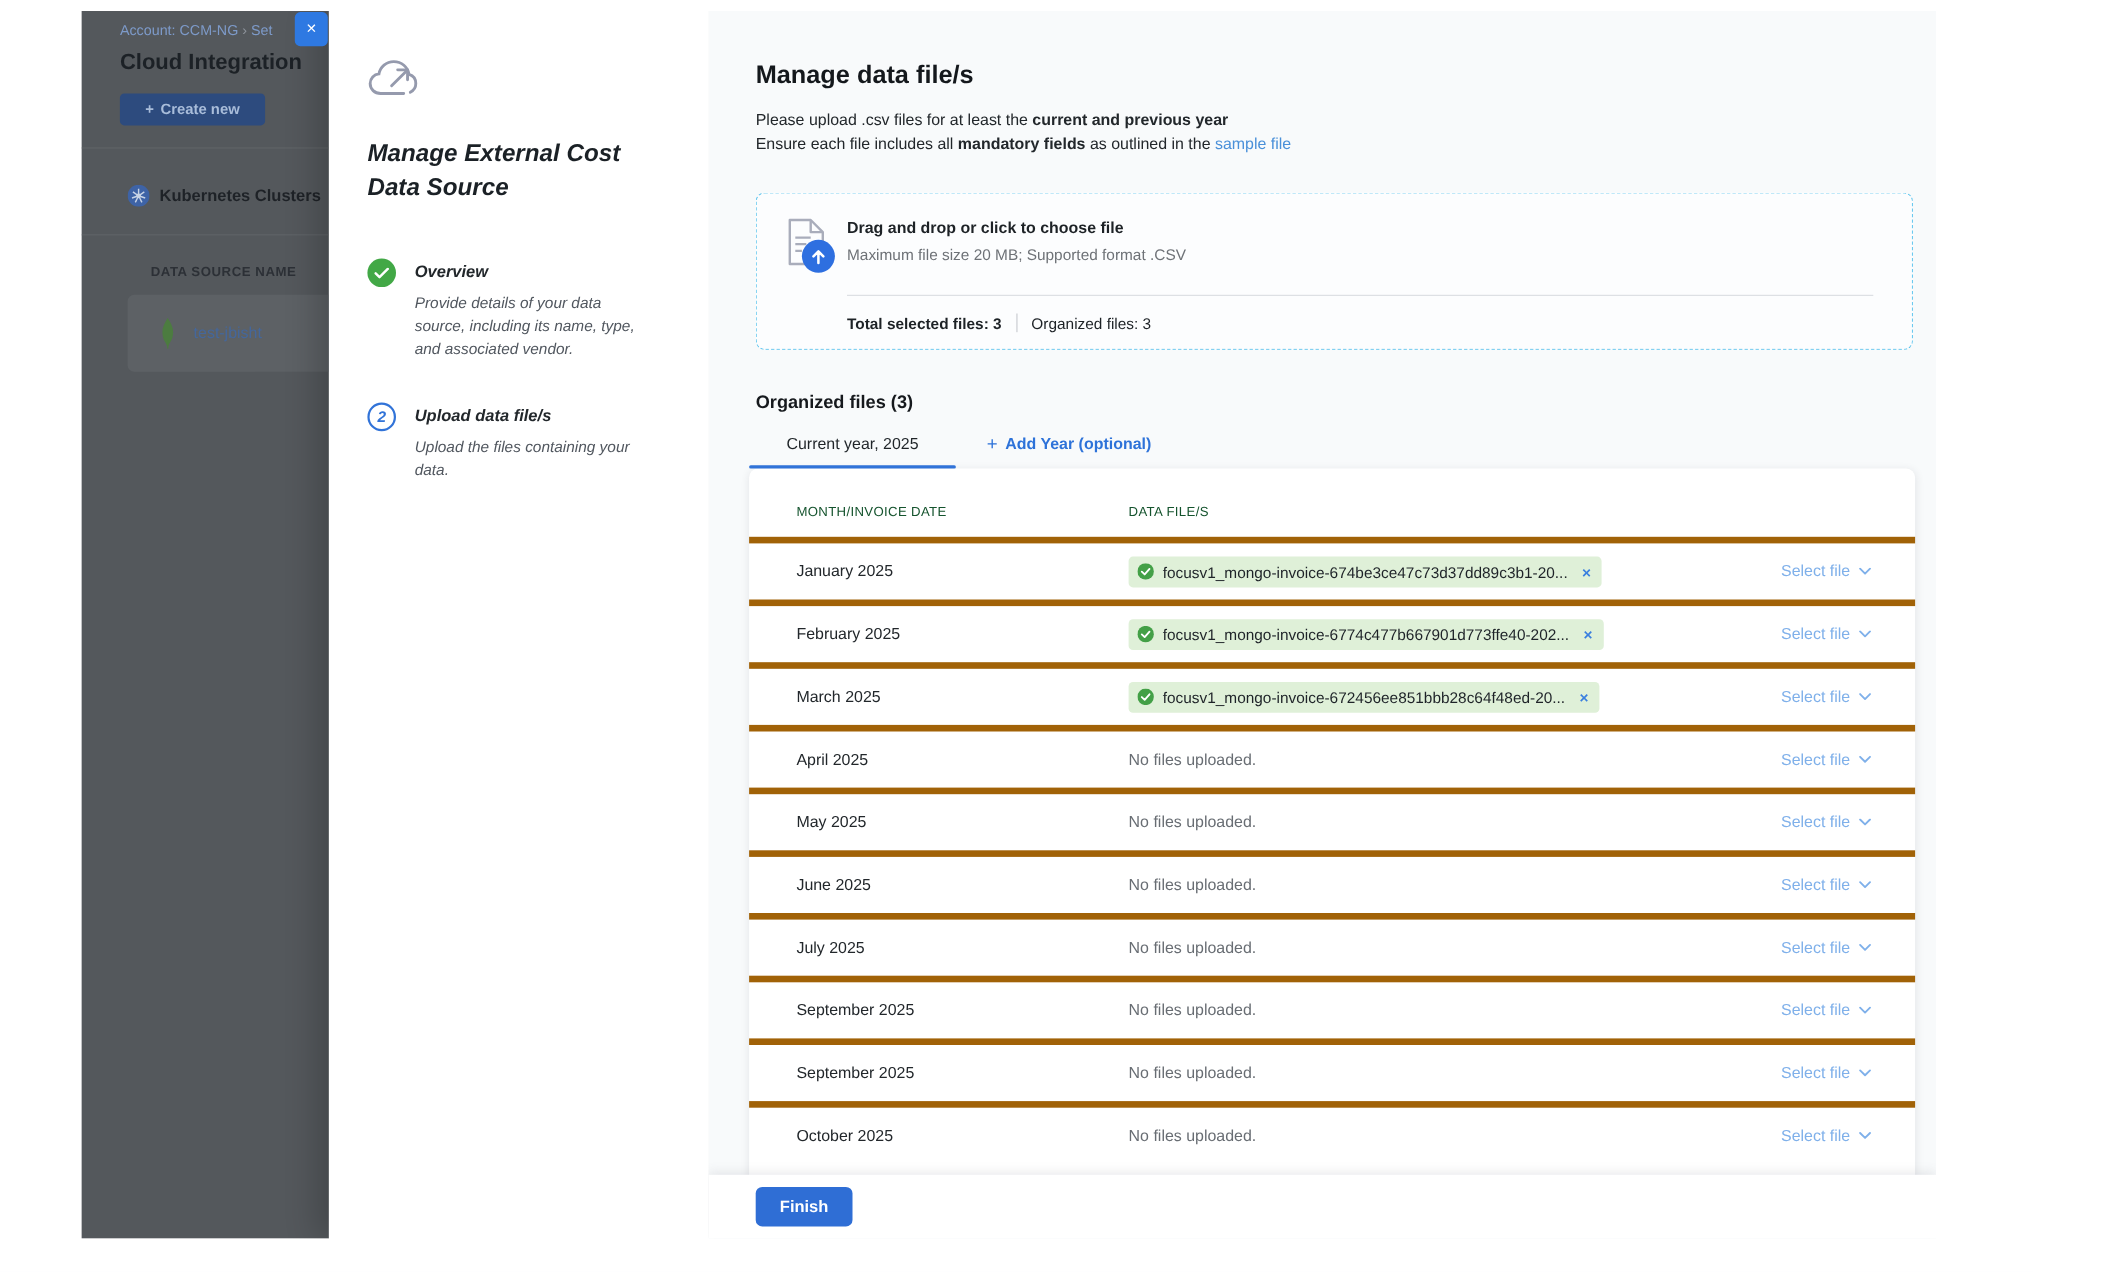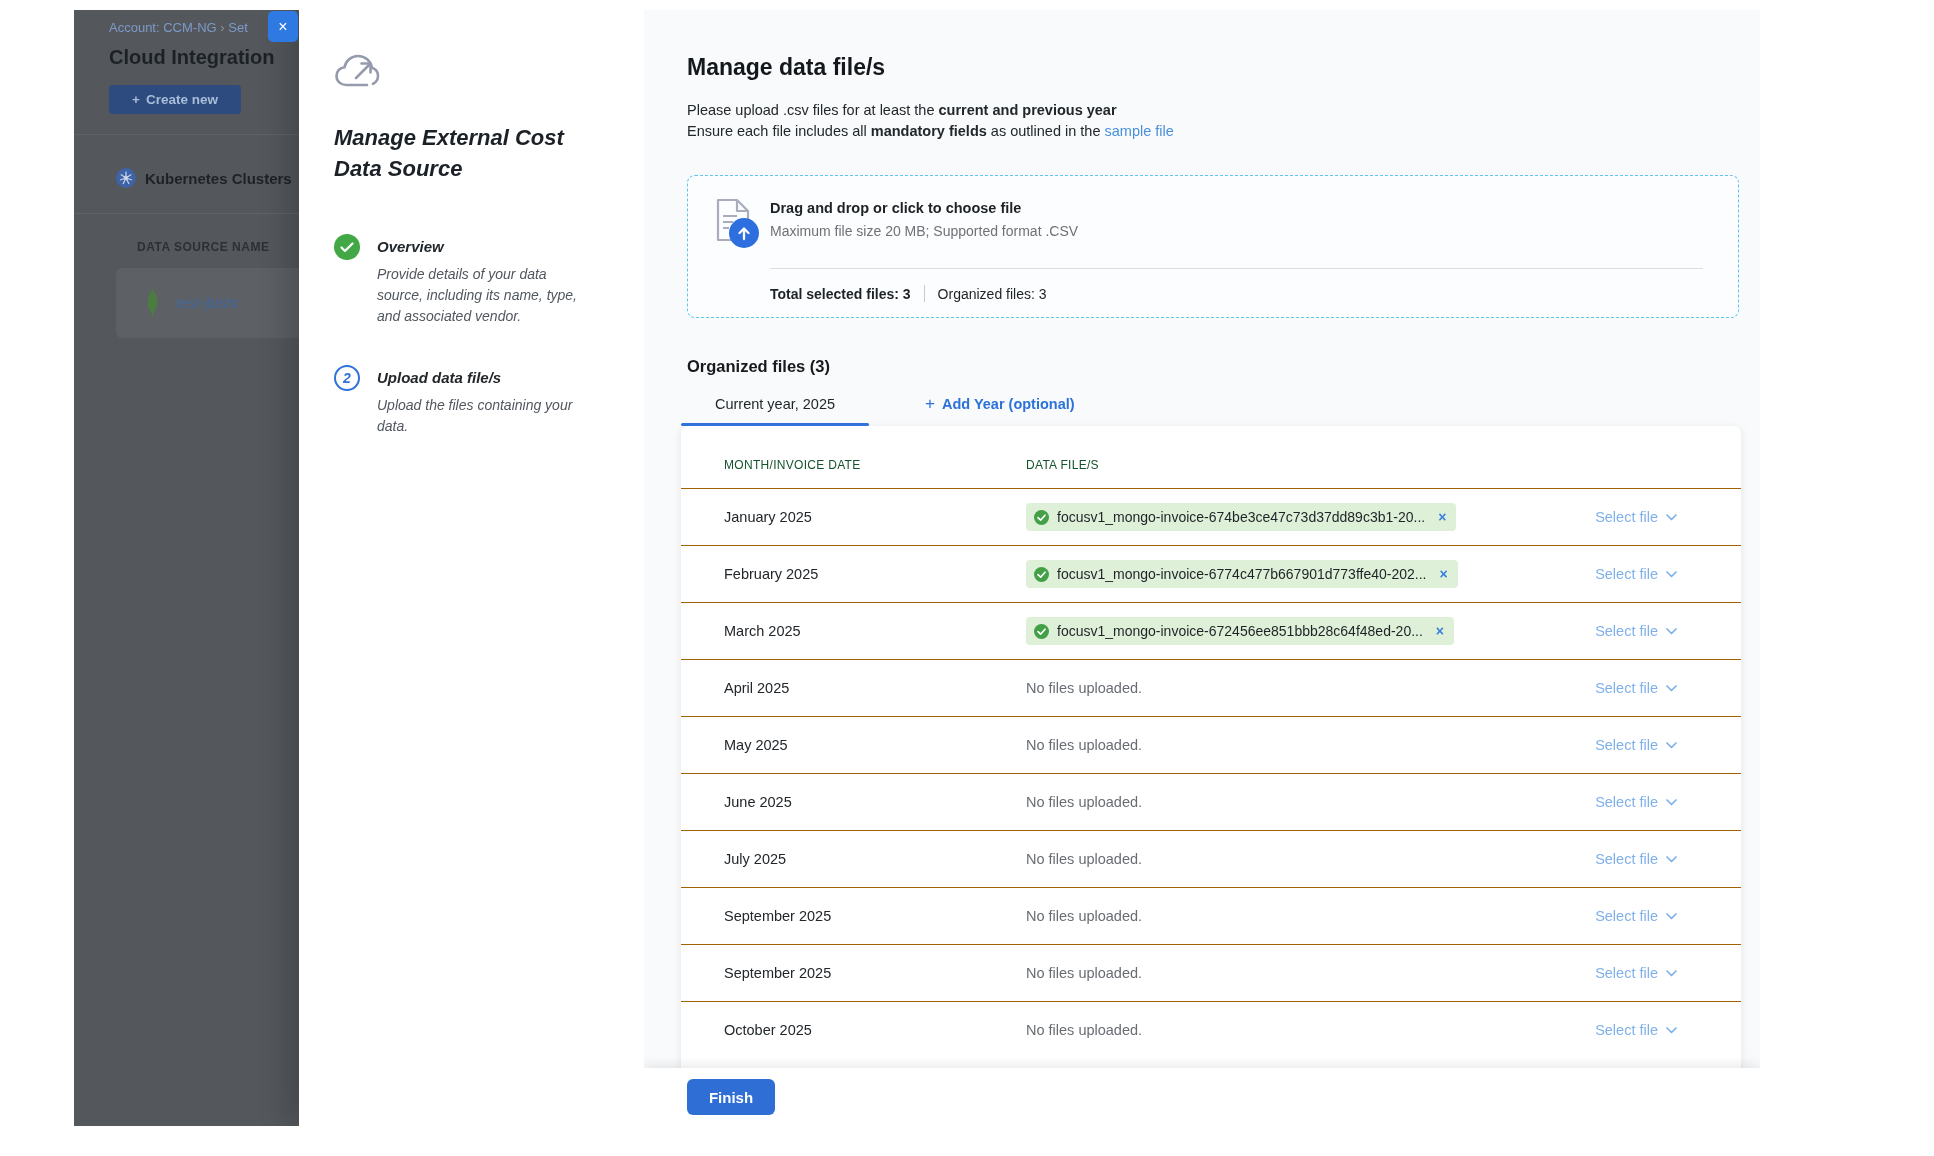--- a/index.html
+++ b/index.html
@@ -51,31 +51,31 @@
   .dz-icon { width:46px; height:52px; position:relative; flex:none; }
   .dz-badge { position:absolute; left:14px; top:20px; width:30px; height:30px; border-radius:50%; background:#2e6fe0; display:flex; align-items:center; justify-content:center; }
   .dz-title { font-size:14.5px; font-weight:700; color:#1d2226; padding-top:2px; }
   .dz-sub { margin-top:7px; font-size:14px; color:#6e7277; }
   .dz-divider { position:absolute; left:82px; right:35px; top:92px; height:1px; background:#dadde1; }
   .dz-stats { position:absolute; left:82px; top:109px; display:flex; align-items:center; gap:13px; font-size:14px; color:#1d2226; }
   .dz-stats .bold { font-weight:700; }
   .vsep { width:1px; height:17px; background:#c6c9cd; }
 
   .org-heading { margin-top:39px; font-size:16.5px; font-weight:700; color:#16191d; }
-  .tabs { margin-top:16px; margin-left:-6px; display:flex; align-items:flex-end;gap:28px; }
+  .tabs { margin-top:16px; margin-left:-6px; display:flex; align-items:flex-end; }
   .tab-active { width:188px; text-align:center; padding:4px 0 14px; position:relative; font-size:14.5px; font-weight:500; color:#1f2428; cursor:pointer; }
   .tab-underline { position:absolute; left:0; right:0; bottom:0; height:3px; background:#3173d8; border-radius:2px; }
   .tab-add { margin-left:28px; padding-bottom:14px; color:#2d72d9; font-weight:600; font-size:14.5px; display:flex; align-items:center; gap:7px; cursor:pointer; }
   .tab-add .plus { font-size:17px; font-weight:500; line-height:1; }
 
   .card { width:1060px; margin-left:-6px; background:#ffffff; border-radius:8px; box-shadow:0 2px 8px rgba(40,41,61,0.10); padding-bottom:24px; }
   .thead { display:flex; padding:32px 0 16px; }
   .th { font-size:12px; font-weight:400; letter-spacing:0.3px; color:#14532d; }
   .th-month { width:345px; padding-left:43px; }
-  .trow { display:flex; align-items:center; height:57px; border-top:1px solid #a16207; padding-right:64px; }
+  .trow { display:flex; align-items:center; height:57px; border-top:6px solid #a16207; padding-right:40px; }
   .td-month { width:345px; padding-left:43px; font-size:14.5px; color:#22272b; flex:none; }
   .td-file { flex:1; display:flex; align-items:center; }
   .empty-text { font-size:14.5px; color:#686d73; }
   .pill { display:inline-flex; align-items:center; gap:8px; background:#dff0d8; border-radius:4px; padding:6px 10px 6px 8px; font-size:14px; color:#1e2328; }
   .pill-x { color:#3a7fdf; font-weight:700; font-size:14px; margin-left:5px; border:none; background:none; cursor:pointer; line-height:1; }
   .select-file { display:flex; align-items:center; gap:8px; color:#7fb0ea; font-size:14.5px; font-weight:500; cursor:pointer; white-space:nowrap; }
 
   .footer { position:absolute; left:0; right:0; bottom:0; height:58px; background:#ffffff; box-shadow:0 -3px 10px rgba(96,97,112,0.14); padding:11px 0 0 43px; z-index:5; }
   .finish-btn { width:88px; height:36px; background:#2f6ed5; color:#ffffff; font-size:15px; font-weight:700; border:none; border-radius:6px; cursor:pointer; }
 </style>

